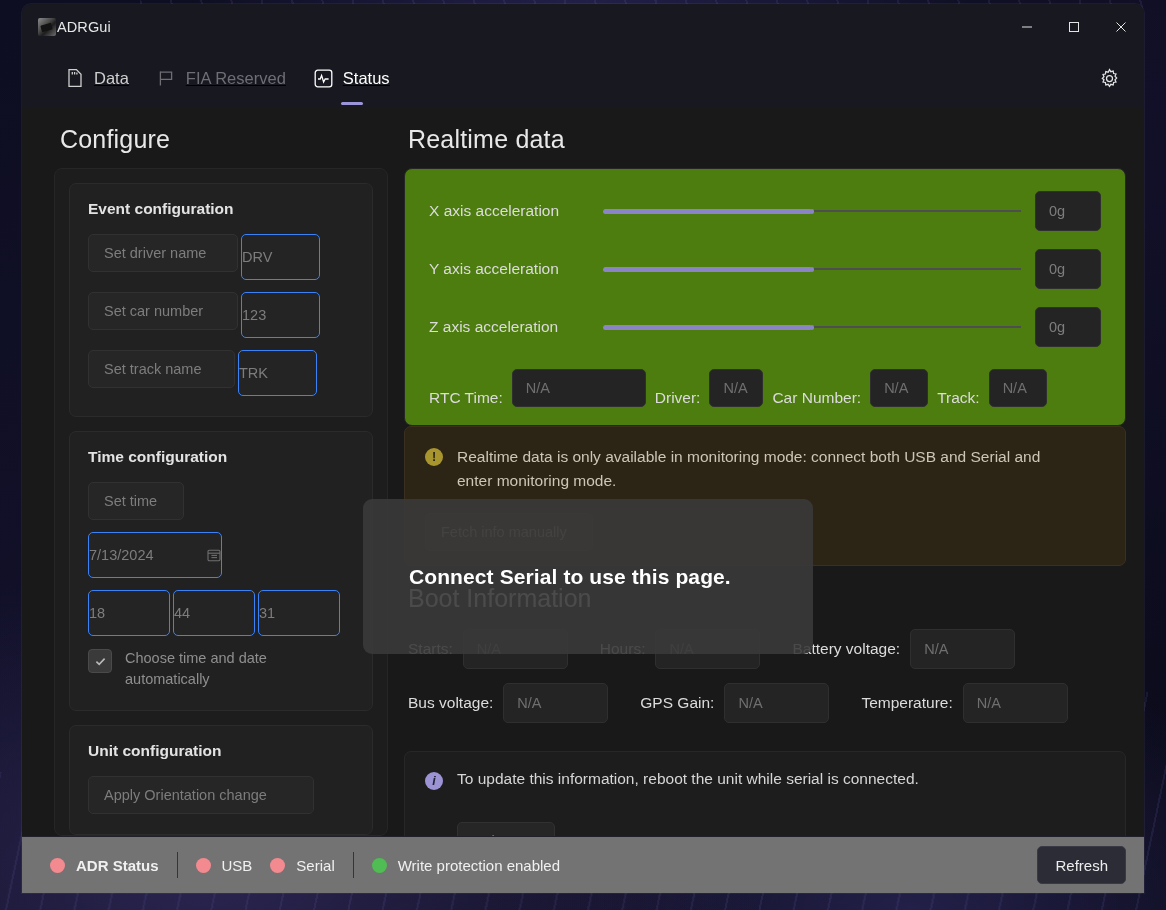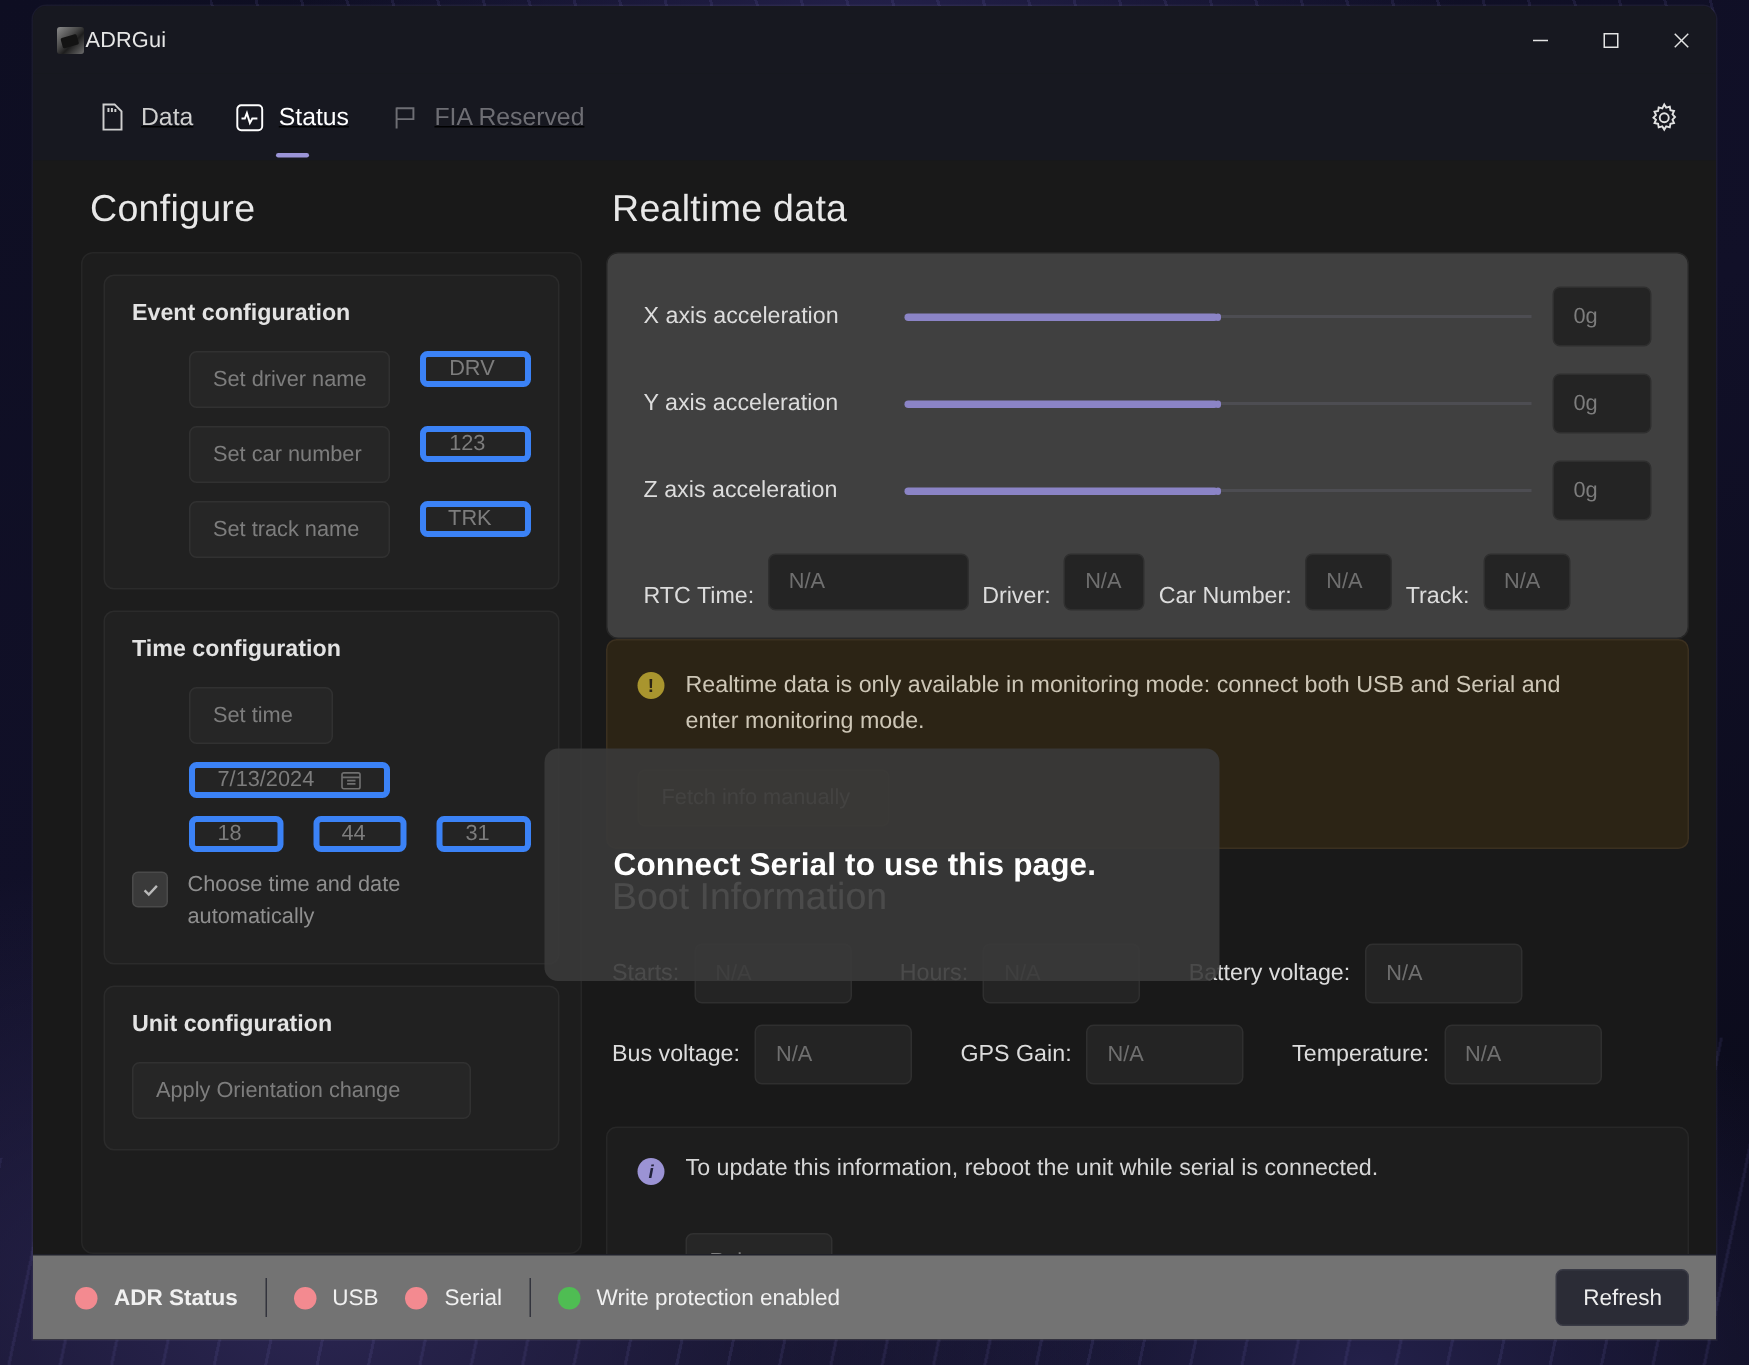--- a/index.html
+++ b/index.html
@@ -206,43 +206,43 @@
     border-radius: 7px;
     padding: 16px 18px 20px 18px;
     margin-bottom: 14px;
   }
   .card-title {
     font-size: 15.5px;
     font-weight: bold;
     color: #e3e3e3;
     margin-bottom: 16px;
   }
-  .row { display: flex; gap: 20px; margin-bottom: 12px; margin-left: 38px; }
+  .row { display: flex; gap: 3px; margin-bottom: 12px; }
   .btn {
     background: #262626;
     border: 1px solid #313131;
     border-radius: 5px;
     color: #7d7d7d;
     font-size: 14.5px;
     height: 38px;
     display: flex;
     align-items: center;
     padding: 0 15px;
     white-space: nowrap;
   }
   .field {
     background: #242424;
-    border: 4px solid #3b82f6;
+    border: 1px solid #3b82f6;
     border-radius: 5px;
     color: #7d7d7d;
     font-size: 14.5px;
-    height: 24px;
-    display: flex;
-    align-items: center;
-    padding: 0 15px;
+    height: 46px;
+    display: flex;
+    align-items: center;
+    padding: 0 0;
   }
   .f-drv  { width: 79px; }
   .f-name { width: 150px; }
   .f-car  { width: 150px; }
   .f-trk  { width: 147px; }
   .f-date { width: 134px; justify-content: space-between; }
   .f-num  { width: 82px; }
   .f-ori  { width: 226px; }
   .cal-ico { color: #6f6f6f; display: flex; }
   .check-row { display: flex; align-items: flex-start; gap: 13px; margin-top: 6px; }
@@ -264,21 +264,21 @@
 
   
   .right-col {
     flex: 1 1 auto;
     padding: 0 18px 0 0;
     display: flex;
     flex-direction: column;
     min-width: 0;
   }
   .rt-panel {
-    background: #404040;
+    background: #4d7c0f;
     border: 1px solid #262626;
     border-radius: 8px;
     margin: 0 0 0 0;
     padding: 22px 24px 0 24px;
   }
   .slider-row {
     display: flex;
     align-items: center;
     gap: 14px;
     margin-bottom: 18px;
@@ -575,40 +575,40 @@
           <path d="M3 1.6h7.4L15 6.2V18.4H3z"></path>
           <line x1="6.3" y1="4" x2="6.3" y2="6.6"></line>
           <line x1="8.6" y1="4" x2="8.6" y2="6.6"></line>
           <line x1="10.9" y1="4.6" x2="10.9" y2="6.6"></line>
         </svg>
       </span>
       <span class="tab-label">Data</span>
 
     </div>
 
+    <div class="tab disabled">
+      <span class="ticon">
+        <svg width="19" height="19" viewBox="0 0 19 19" fill="none" stroke="currentColor" stroke-width="1.3">
+          <line x1="3.4" y1="2.6" x2="3.4" y2="16.6"></line>
+          <path d="M3.4 3.2h11.2v7.2H3.4"></path>
+        </svg>
+      </span>
+      <span class="tab-label">FIA Reserved</span>
+
+    </div>
+
     <div class="tab active">
       <span class="ticon">
         <svg width="19" height="19" viewBox="0 0 19 19" fill="none" stroke="currentColor" stroke-width="1.3">
           <rect x="1.2" y="1.2" width="16.6" height="16.6" rx="2.6"></rect>
           <polyline points="4,10 6.2,10 7.6,6.4 9.6,13 11.2,10 14.6,10"></polyline>
         </svg>
       </span>
       <span class="tab-label">Status</span>
       <span class="underline"></span>
-    </div>
-
-    <div class="tab disabled">
-      <span class="ticon">
-        <svg width="19" height="19" viewBox="0 0 19 19" fill="none" stroke="currentColor" stroke-width="1.3">
-          <line x1="3.4" y1="2.6" x2="3.4" y2="16.6"></line>
-          <path d="M3.4 3.2h11.2v7.2H3.4"></path>
-        </svg>
-      </span>
-      <span class="tab-label">FIA Reserved</span>
-
     </div>
 
     <div class="gear">
       <svg width="21" height="21" viewBox="0 0 21 21" fill="none" stroke="currentColor" stroke-width="1.25">
         <circle cx="10.5" cy="10.5" r="3"></circle>
         <path d="M10.5 1.6l1.3 2.1 2.4-.6.4 2.4 2.4.5-1 2.2 1.7 1.8-1.7 1.8 1 2.2-2.4.5-.4 2.4-2.4-.6-1.3 2.1-1.3-2.1-2.4.6-.4-2.4-2.4-.5 1-2.2L3.3 10.5 5 8.7l-1-2.2 2.4-.5.4-2.4 2.4.6z"></path>
       </svg>
     </div>
   </div>
 

